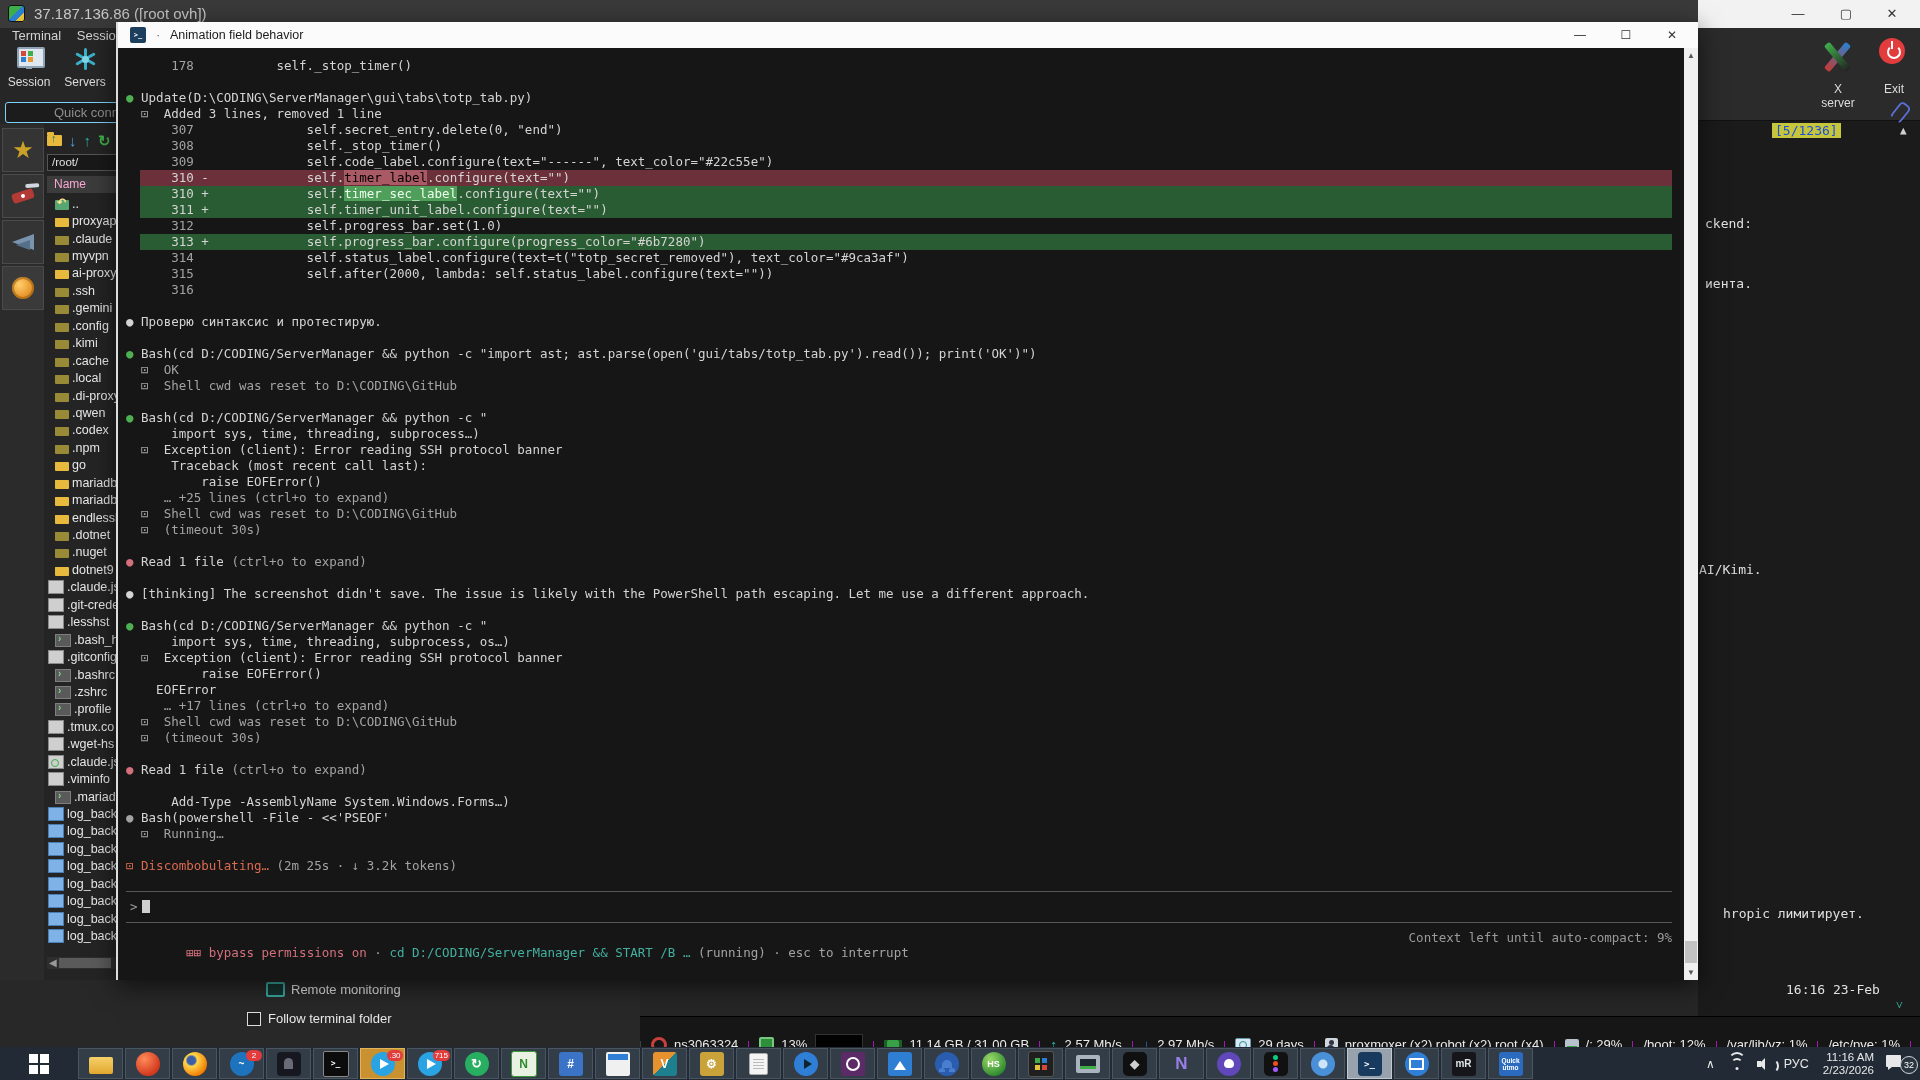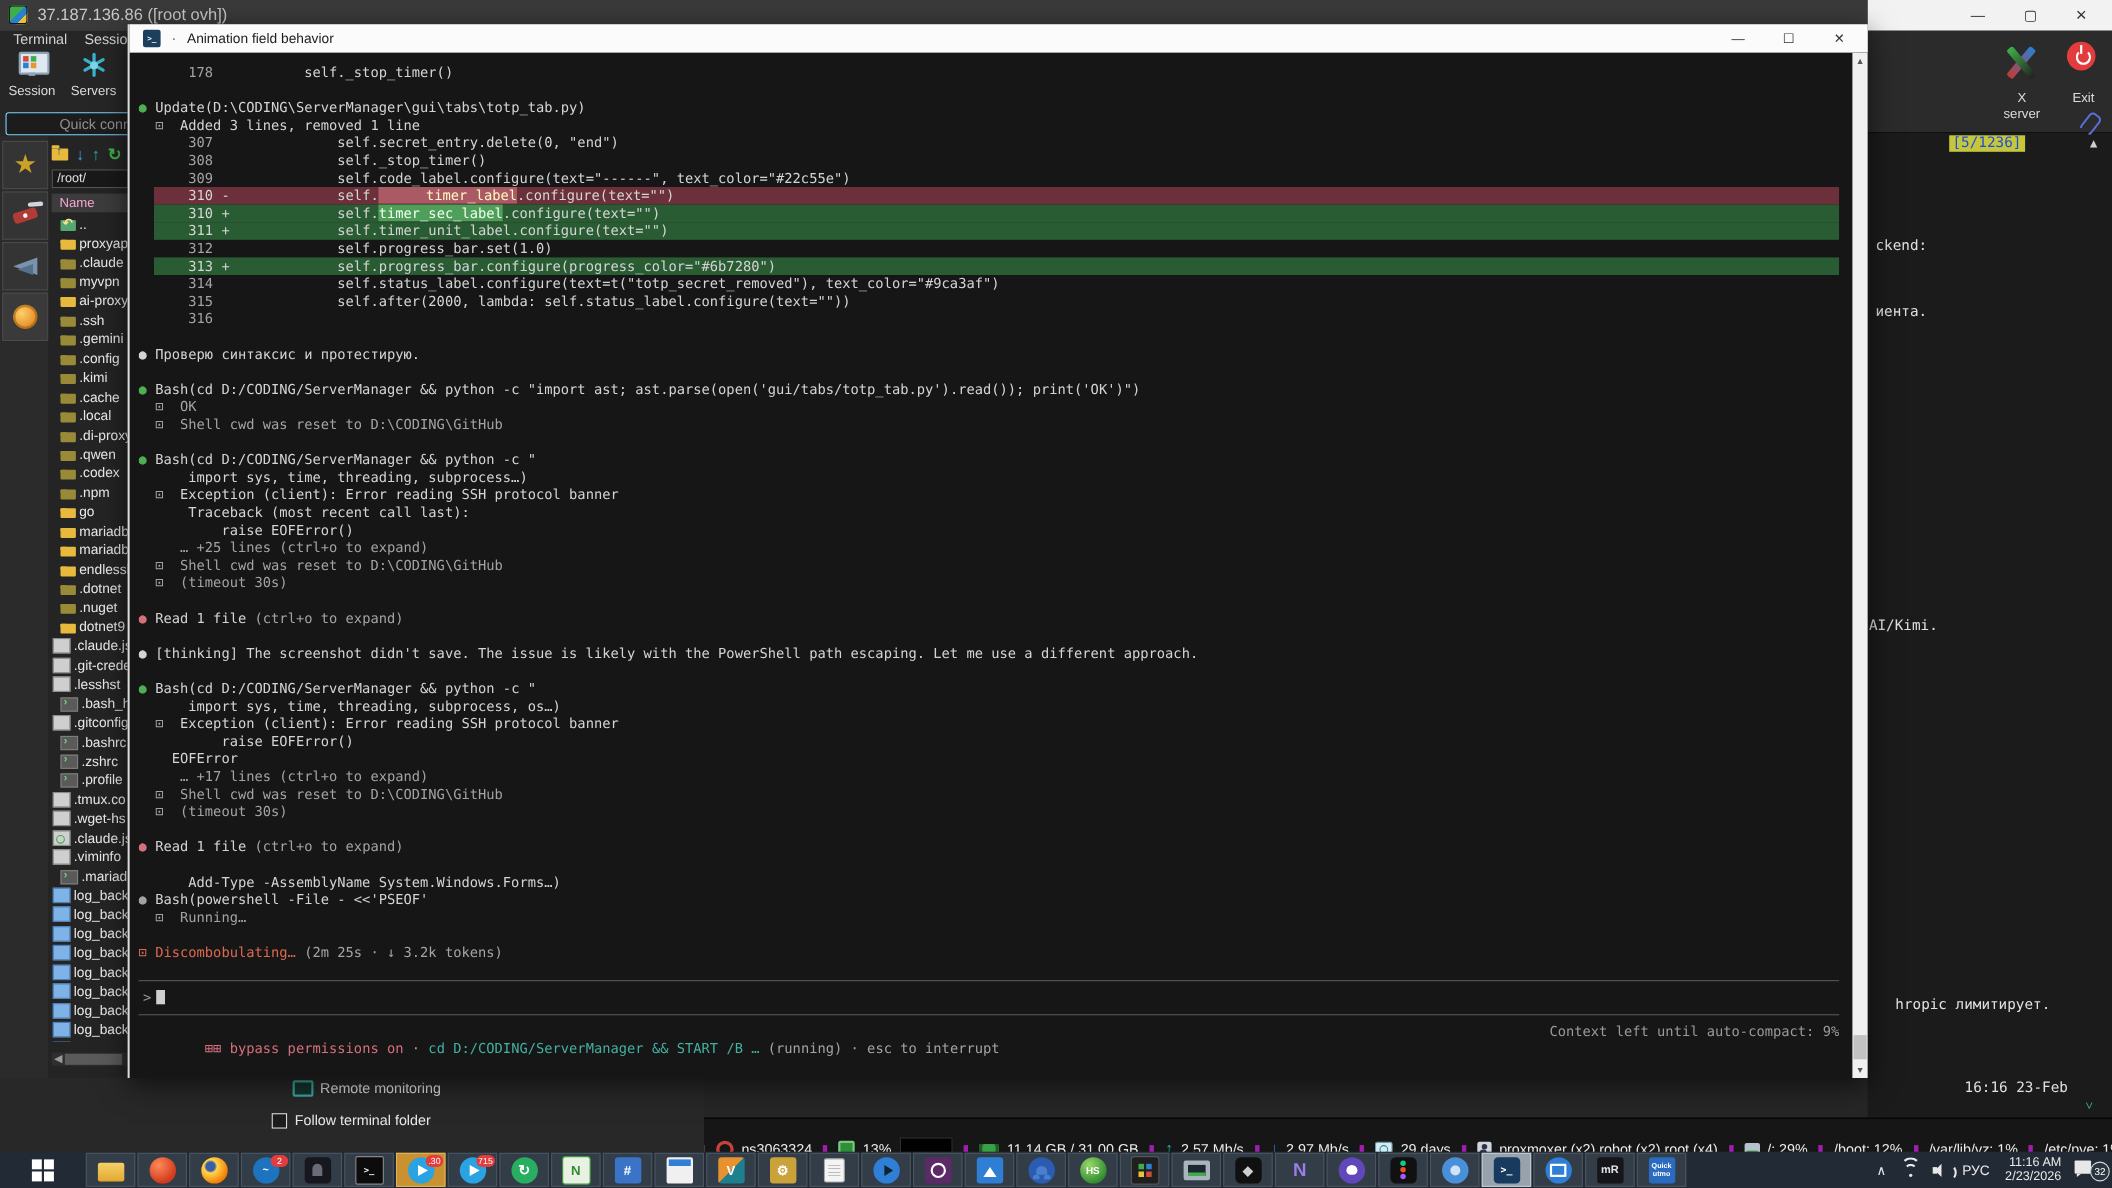--- a/index.html
+++ b/index.html
@@ -79,21 +79,21 @@
   .p-body{position:absolute;left:0;top:26px;right:0;bottom:0;background:#161616;overflow:hidden;}
   .p-scroll{position:absolute;right:0;top:0;width:14px;bottom:0;background:#f0f0f0;}
   .p-scroll .arr{position:absolute;left:0;width:14px;text-align:center;color:#555;font-size:8px;}
   .p-scroll .thumb{position:absolute;left:1px;width:12px;height:22px;background:#c2c2c2;top:893px;}
   .t-lines{position:absolute;left:8px;top:10px;right:26px;overflow:hidden;}
   .t-line{height:16px;line-height:16px;white-space:pre;font:12.5px "DejaVu Sans Mono",monospace;}
   .t-line.del{background:linear-gradient(to right,transparent 14px,#6b3039 14px);}
   .t-line.add{background:linear-gradient(to right,transparent 14px,#2a5c33 14px);}
   .seg-w{color:#d4d4d4;} .seg-g{color:#a3a3a3;} .seg-gn{color:#4fae52;} .seg-rd{color:#d4707c;}
   .seg-or{color:#db6a50;} .seg-cy{color:#43b0a0;}
-  .seg-hlr{background:#aa5a64;color:#fef9c3;padding-left:43px;} .seg-hlg{background:#4f9e59;color:#f0fff0;}
+  .seg-hlr{background:#aa5a64;color:#000000;} .seg-hlg{background:#4f9e59;color:#f0fff0;}
   .p-inputbox{position:absolute;left:8px;right:26px;top:843px;height:30px;border-top:1px solid #565656;border-bottom:1px solid #565656;}
   .p-prompt{position:absolute;left:4px;top:7px;font:12.5px "DejaVu Sans Mono",monospace;color:#9a9a9a;}
   .p-cursor{display:inline-block;width:8px;height:13px;background:#cfcfcf;vertical-align:-2px;margin-left:4px;}
   .p-status{position:absolute;left:8px;right:26px;top:882px;height:16px;font:12.5px "DejaVu Sans Mono",monospace;white-space:pre;}
   .p-status-right{position:absolute;right:0;top:0;color:#9a9a9a;}
   
   .rpanel{position:absolute;left:1698px;top:28px;width:222px;height:988px;background:#1b1b1b;}
   .r-toolbar{position:absolute;left:0;top:0;width:222px;height:92px;background:#2b2b2b;border-bottom:1px solid #111;}
   .xserver{position:absolute;left:118px;top:8px;width:44px;height:58px;}
   .xserver .b1,.xserver .b2{position:absolute;left:18px;top:4px;width:7px;height:34px;border-radius:2px;}
@@ -117,21 +117,21 @@
   .remote-mon{position:absolute;left:266px;top:2px;display:flex;align-items:center;color:#e0e0e0;font-size:13px;}
   .rm-ic{width:15px;height:11px;border:2px solid #3ba9a0;border-radius:2px;margin-right:6px;background:#16332f;}
   .follow{position:absolute;left:247px;top:31px;display:flex;align-items:center;color:#e8e8e8;font-size:13px;}
   .follow .cb{width:12px;height:12px;border:1px solid #dcdcdc;background:#1d1d1d;margin-right:7px;}
   .gap-mid{position:absolute;left:640px;top:980px;width:1058px;height:36px;background:#121212;
      font:12.5px "DejaVu Sans Mono",monospace;color:#d8d8d8;}
   .tmux{position:absolute;left:2px;top:5px;}
   
   .monbar{position:absolute;left:640px;top:1016px;width:1280px;height:31px;background:#161616;border-top:1px solid #000;
      display:flex;align-items:stretch;z-index:6;}
-  .mon-cell{display:flex;align-items:center;padding:0 10px;border-right:4px solid #a21caf;color:#ececec;font-size:13px;white-space:nowrap;margin-top:24px;}
+  .mon-cell{display:flex;align-items:center;padding:0 10px;border-right:1px solid #a21caf;color:#ececec;font-size:13px;white-space:nowrap;margin-top:24px;}
   .mon-cell:first-child{border-left:1px solid #3f3f3f;}
   .mic{display:inline-block;margin-right:7px;position:relative;}
   .mic-debian{width:10px;height:10px;border:3px solid #c8413c;border-radius:50%;}
   .mic-cpu{width:11px;height:11px;background:#2d8f3a;border:2px solid #79c77f;border-radius:2px;}
   .mic-ram{width:18px;height:10px;background:#3aa048;border-radius:2px;box-shadow:inset 3px 0 0 #1b5e23,inset -3px 0 0 #1b5e23;}
   .mic-net-up::before{content:"↑";color:#2aa9a0;font-weight:bold;font-size:15px;}
   .mic-net-down::before{content:"↓";color:#2f7fd6;font-weight:bold;font-size:15px;}
   .mic-uptime{width:14px;height:12px;background:#d6e9f5;border:1px solid #6a9aaa;border-radius:2px;}
   .mic-uptime::after{content:"";position:absolute;left:3px;top:2px;width:6px;height:6px;border:1px solid #2a8f8f;border-radius:50%;}
   .mic-users{width:13px;height:13px;background:#cfd6dd;border-radius:2px;}

